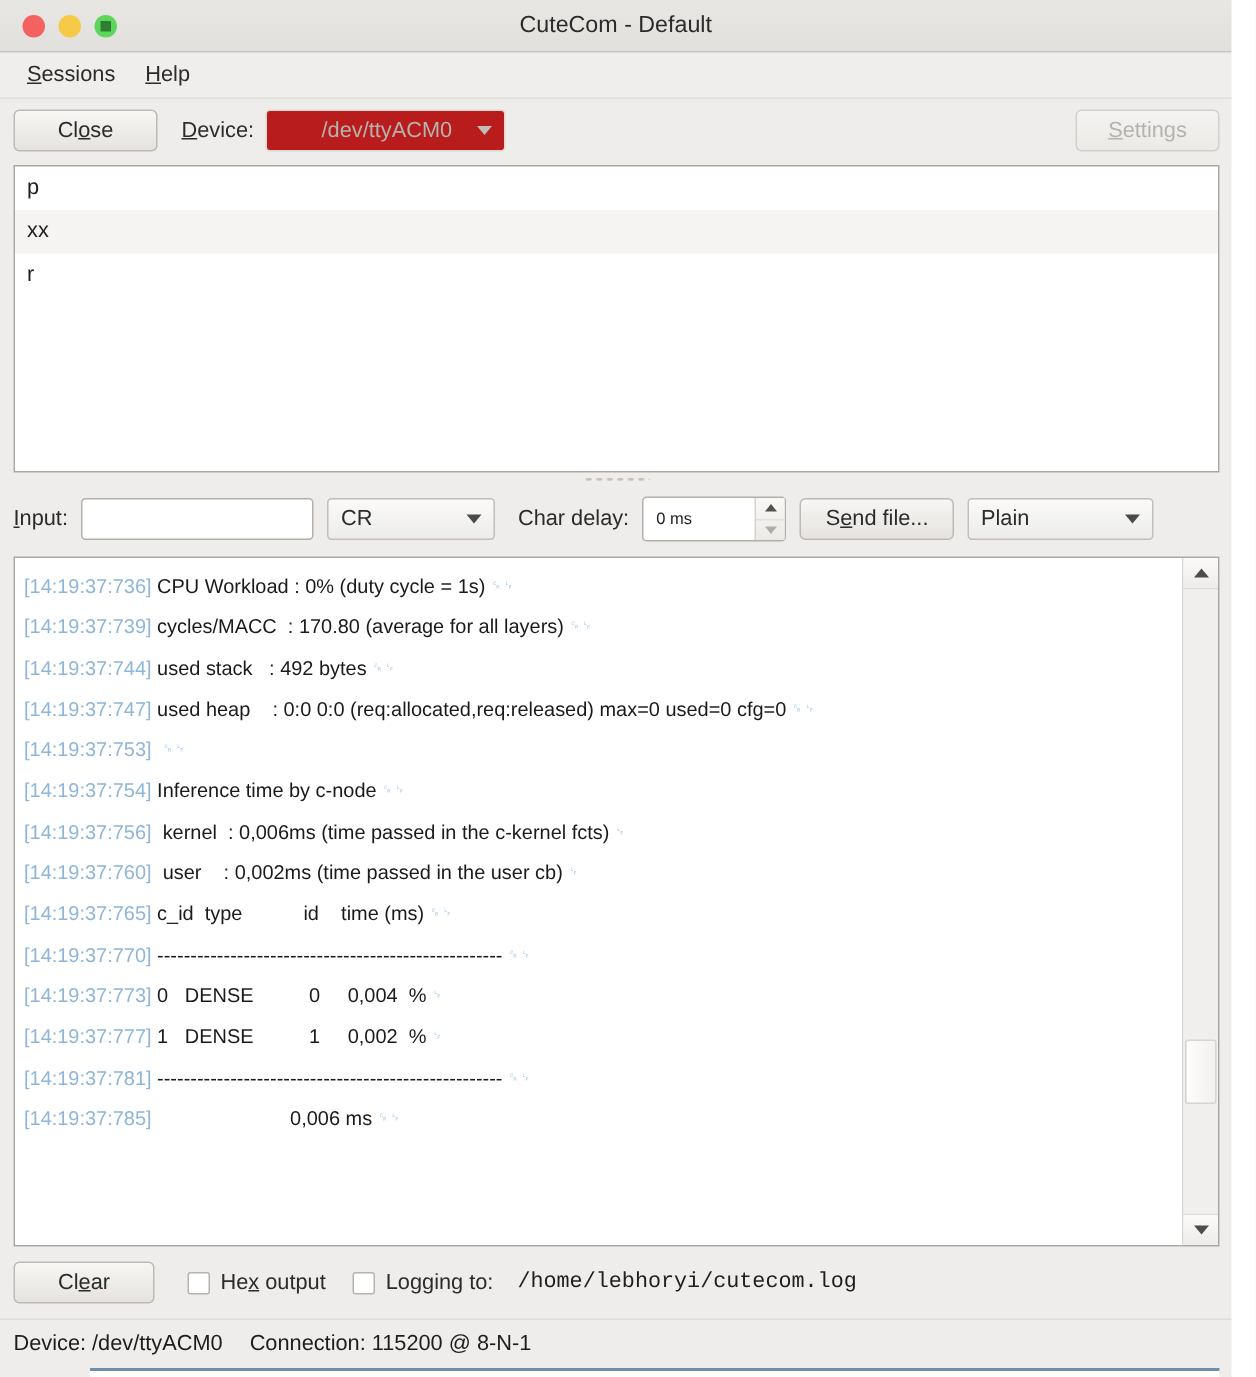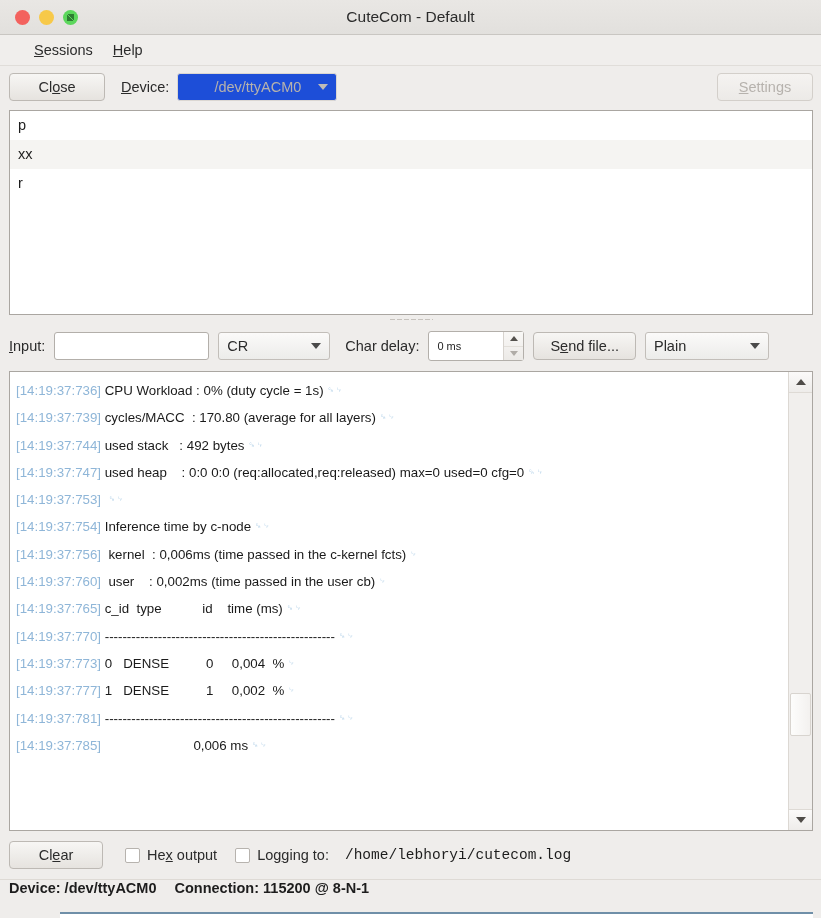--- a/index.html
+++ b/index.html
@@ -65,21 +65,21 @@
     pointer-events: none;
   }
 
   
   .menubar {
     height: 30px;
     min-height: 30px;
     background: #f0eeec;
     display: flex;
     align-items: center;
-    padding-left: 28px;
+    padding-left: 12px;
     gap: 8px;
     border-bottom: 1px solid #e0ddd9;
   }
   .menuitem {
     font-size: 14.5px;
     color: #2b2b2b;
     padding: 2px 6px;
     cursor: default;
   }
   .mn { text-decoration: underline; }
@@ -123,21 +123,21 @@
     border-radius: 3px;
     padding: 5px 8px;
     display: flex;
     align-items: center;
     justify-content: space-between;
     cursor: pointer;
     box-sizing: border-box;
   }
   .combo.disabled {
     color: #b6b2ad;
-    background: #1d4ed8;
+    background: #b91c1c;
     border-color: #dbd7d2;
     cursor: default;
     padding-left: 36px;
   }
   .caret {
     width: 0; height: 0;
     border-left: 5px solid transparent;
     border-right: 5px solid transparent;
     border-top: 6px solid #4a4a4a;
     margin-left: 12px;
@@ -353,25 +353,24 @@
     white-space: nowrap;
     font-family: Liberation Mono, monospace;
   }
 
   
   .statusbar {
     height: 32px;
     min-height: 32px;
     border-top: 1px solid #dedad5;
     display: flex;
-    align-items: flex-start;
+    align-items: center;
     padding-left: 9px;
     gap: 18px;
     background: #efedeb;
-    font-weight: bold;
   }
   .status-txt {
     font-size: 14.5px;
     color: #1d1d1d;
     white-space: nowrap;
   }
   .bottom-edge {
     height: 4px;
     background: #ffffff;
     border-top: 2px solid #6f8fa8;

